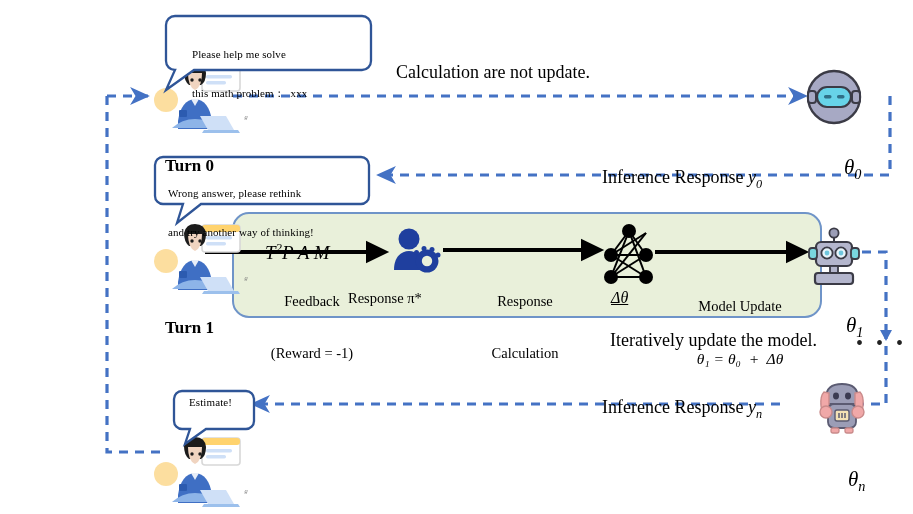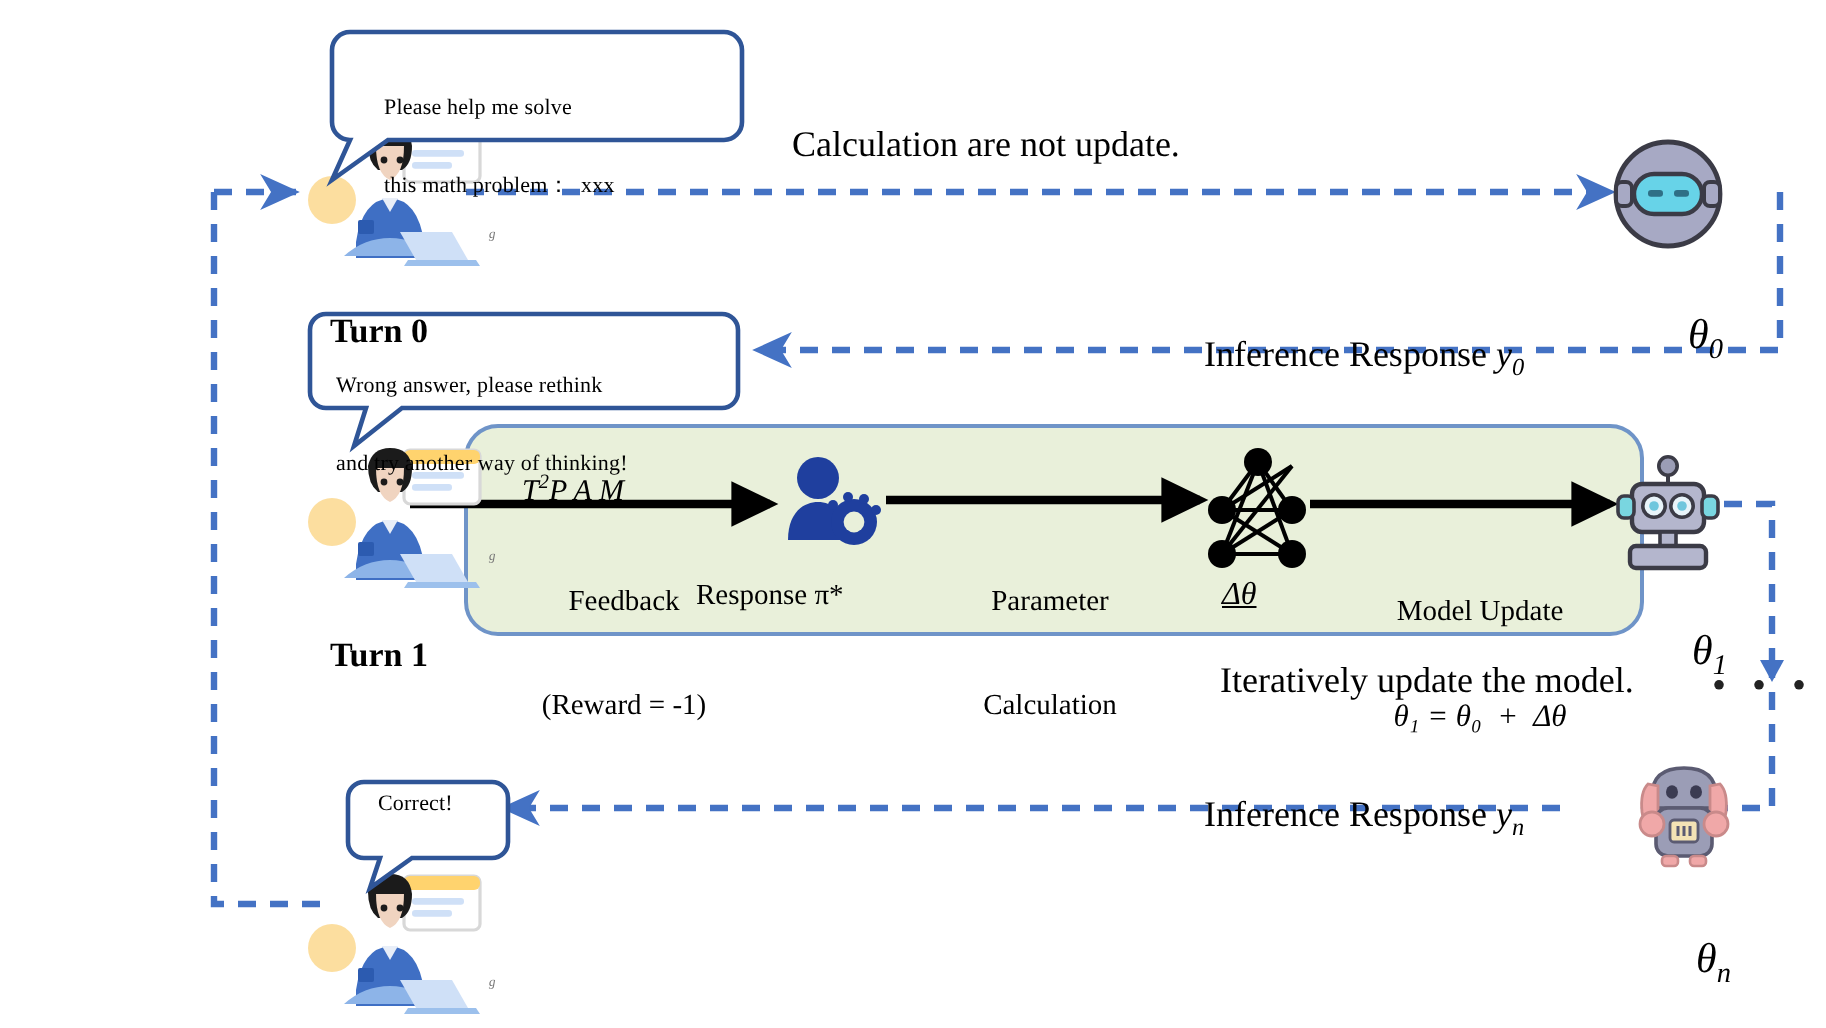--- a/index.html
+++ b/index.html
@@ -214,21 +214,21 @@
   <div class="txt serif bubble-text" style="left:192px;top:22px;">
     <div>Please help me solve</div>
     <div>this math problem：  xxx</div>
   </div>
 
   <div class="txt serif bubble-text" style="left:168px;top:161px;">
     <div>Wrong answer, please rethink</div>
     <div>and try another way of thinking!</div>
   </div>
 
-  <div class="txt serif bubble-text" style="left:189px;top:396px;">Correct!</div>
+  <div class="txt serif bubble-text" style="left:189px;top:396px;">Estimate!</div>
 
   <div class="txt serif turn" style="left:165px;top:130px;">Turn 0</div>
   <div class="txt serif turn" style="left:165px;top:292px;">Turn 1</div>
   <div class="txt serif turn" style="left:151px;top:489px;">Turn N - 1</div>
 
   <div class="txt serif theta" style="left:823px;top:130px;">
     <span>θ</span><sub>0</sub>
   </div>
   <div class="txt serif theta" style="left:825px;top:288px;">
     <span>θ</span><sub>1</sub>
@@ -244,33 +244,33 @@
   </div>
 
   <div class="txt serif flow-label" style="left:584px;top:376px;">
     <span>Inference Response </span><span class="ital">y</span><sub class="ital">n</sub>
   </div>
 
   <div class="txt serif flow-label" style="left:610px;top:330px;">Iteratively update the model.</div>
 
   <div class="txt serif" style="left:856px;top:332px;font-size:20px;letter-spacing:1px;color:#222;">•  •  •</div>
 
-  <div class="txt serif ital" style="left:246px;top:218px;font-size:15px;text-align:right;">
+  <div class="txt serif ital" style="left:246px;top:218px;font-size:19px;text-align:right;">
     <span>T</span><sup>2</sup><span>P A M</span>
   </div>
 
   <div class="txt serif small-lbl" style="left:232px;top:259px;width:160px;">
     <div>Feedback</div>
     <div>(Reward = -1)</div>
   </div>
 
   <div class="txt serif" style="left:348px;top:290px;font-size:14.5px;">Response π*</div>
 
   <div class="txt serif small-lbl" style="left:455px;top:259px;width:140px;">
-    <div>Parameter</div>
+    <div>Response</div>
     <div>Calculation</div>
   </div>
 
   <div class="txt serif ital" style="left:611px;top:289px;font-size:16px;text-decoration:underline;">Δθ</div>
 
   <div class="txt serif small-lbl" style="left:660px;top:264px;width:160px;">
     <div>Model Update</div>
     <div class="ital" style="font-size:15.5px;">θ₁ = θ₀  +  Δθ</div>
   </div>
 

